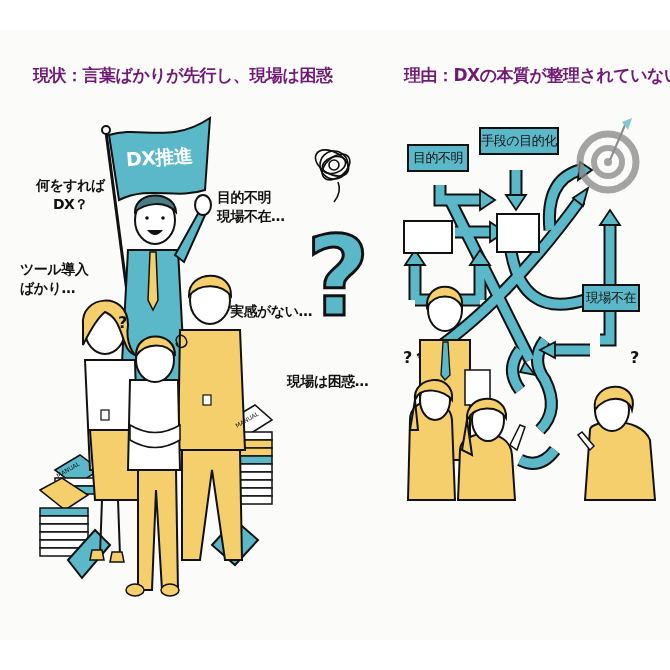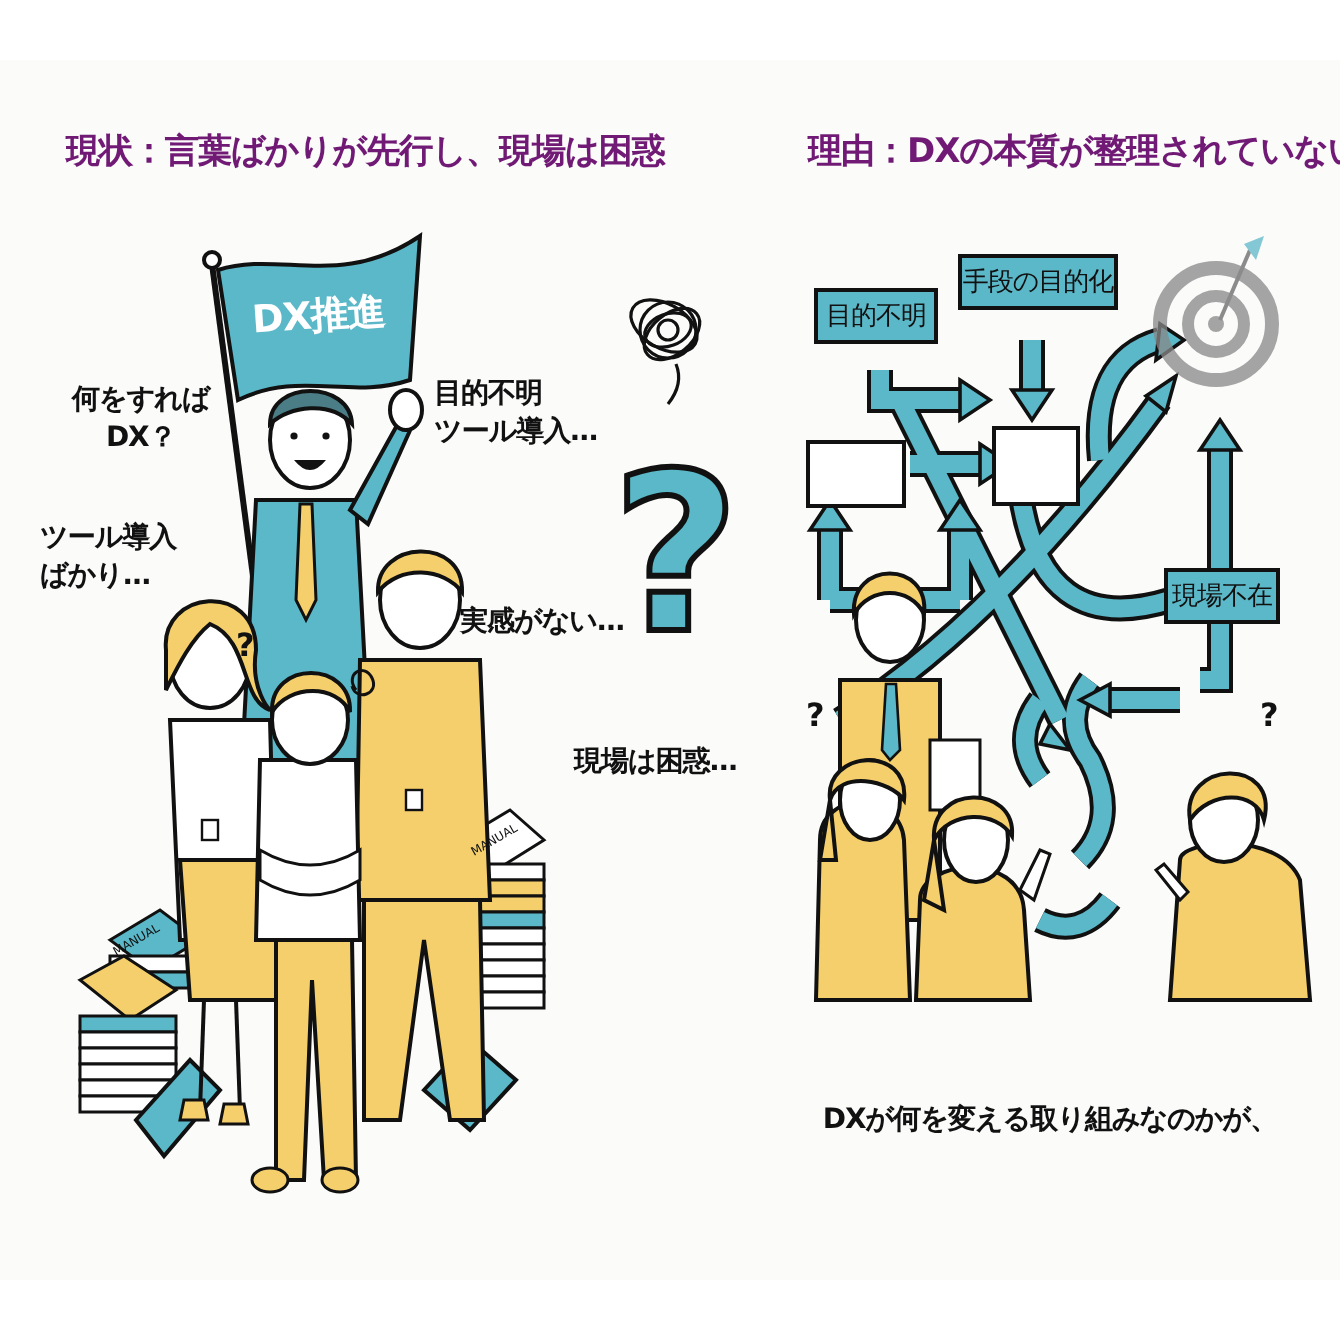--- a/index.html
+++ b/index.html
@@ -106,31 +106,31 @@
   </g>
 
   <text x="118" y="328" font-size="16" font-weight="bold" fill="#111" font-family="DejaVu Sans, sans-serif">?</text>
 
   <text x="58" y="478" font-size="6" fill="#111" transform="rotate(-30 58 478)" font-family="DejaVu Sans, sans-serif">MANUAL</text>
   <text x="237" y="428" font-size="6" fill="#111" transform="rotate(-30 237 428)" font-family="DejaVu Sans, sans-serif">MANUAL</text>
 </svg>
 
 <div class="flagtext" style="left:126px; top:145px; transform:rotate(-4deg);">DX推進</div>
 
-<div class="lbl center" style="left:36px; top:191px;">
+<div class="lbl center" style="left:36px; top:176px;">
   <div>何をすれば</div>
   <div>DX？</div>
 </div>
 <div class="lbl" style="left:20px; top:260px;">
   <div>ツール導入</div>
   <div>ばかり…</div>
 </div>
 <div class="lbl" style="left:217px; top:188px;">
   <div>目的不明</div>
-  <div>ツール導入…</div>
+  <div>現場不在…</div>
 </div>
 <div class="lbl" style="left:230px; top:302px;">実感がない…</div>
 
 <svg width="670" height="670">
   <g fill="none" stroke="#111" stroke-width="1.6">
     <circle cx="334" cy="165" r="14"></circle>
     <ellipse cx="332" cy="163" rx="18" ry="11" transform="rotate(30 332 163)"></ellipse>
     <ellipse cx="336" cy="167" rx="16" ry="10" transform="rotate(-40 336 167)"></ellipse>
     <ellipse cx="334" cy="165" rx="8" ry="12" transform="rotate(70 334 165)"></ellipse>
     <circle cx="334" cy="165" r="5"></circle>
@@ -223,14 +223,13 @@
 <div class="box" style="left:407px; top:144px; width:58px; height:24px;">目的不明</div>
 <div class="box" style="left:479px; top:127px; width:76px; height:24px;">手段の目的化</div>
 <div class="box" style="left:582px; top:284px; width:54px; height:24px;text-align:right;">現場不在</div>
 <div class="blank" style="left:403px; top:220px; width:46px; height:30px;"></div>
 <div class="blank" style="left:496px; top:213px; width:40px; height:36px;"></div>
 
 <div class="lbl" style="left:403px; top:348px; font-size:16px;">?</div>
 <div class="lbl" style="left:630px; top:348px; font-size:16px;">?</div>
 
 <div class="caption" style="left:380px; top:548px; width:290px;">
-  <div>DXが何を変える取り組みなのかが、</div>
 </div>
 
 </body></html>

